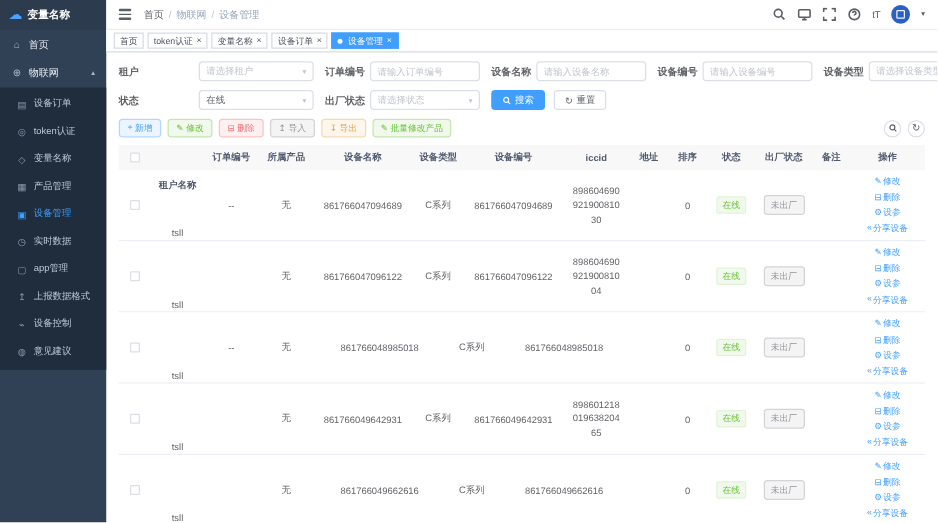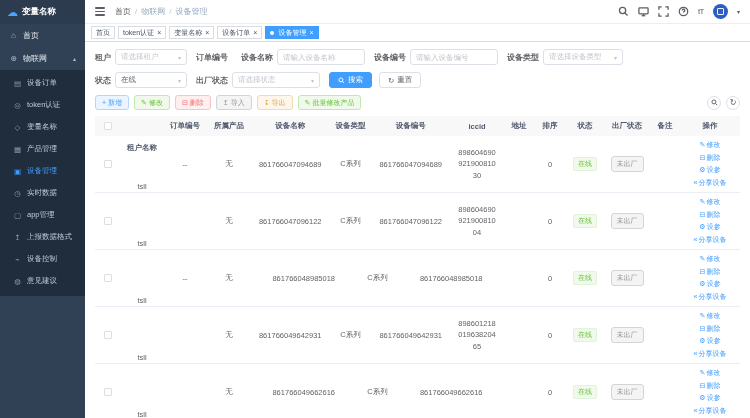--- a/index.html
+++ b/index.html
@@ -51,21 +51,21 @@
   .frow { display:flex; margin-bottom:7px; font-size:8px; color:#606266; }
   .fgroup { display:flex; align-items:center; margin-right:9px; }
   .f-label { font-weight:700; margin-right:4px; white-space:nowrap; }
   .f-select, .f-input { height:16px; border:1px solid #dcdfe6; border-radius:3px; background:#fff; display:flex; align-items:center; padding:0 5px; }
   .f-select { cursor:pointer; }
   .f-select .ph { color:#c0c4cc; font-size:7.5px; flex:1; white-space:nowrap; }
   .f-select .val { color:#606266; font-size:7.5px; flex:1; }
   .f-select .sc { color:#c0c4cc; font-size:6px; margin-left:3px; }
   .f-input input { border:none; outline:none; width:100%; font-size:7.5px; color:#606266; background:transparent; }
   .f-input input::placeholder { color:#c0c4cc; }
-  .w92{width:72px;} .w88{width:88px;} .w80{width:80px;}
+  .w92{width:92px;margin-left:44px;} .w88{width:88px;} .w80{width:80px;}
   .btn-search { height:16px; display:flex; align-items:center; gap:3px; padding:0 8px; background:#409eff; border:1px solid #409eff; border-radius:3px; color:#fff; font-size:7.5px; cursor:pointer; margin-right:7px; }
   .btn-search svg { width:7px; height:7px; stroke:#fff; fill:none; stroke-width:1.6; }
   .btn-reset { height:16px; display:flex; align-items:center; gap:3px; padding:0 8px; background:#fff; border:1px solid #dcdfe6; border-radius:3px; color:#606266; font-size:7.5px; cursor:pointer; }
 
   
   .toolbar { display:flex; align-items:center; gap:5px; margin:2px 0 6px; }
   .btn { height:15px; display:flex; align-items:center; gap:2px; padding:0 6px; font-size:7px; border-radius:3px; border:1px solid; cursor:pointer; white-space:nowrap; }
   .btn .g { font-size:7px; }
   .btn-primary { color:#409eff; background:#ecf5ff; border-color:#b3d8ff; }
   .btn-success { color:#67c23a; background:#f0f9eb; border-color:#c2e7b0; }
@@ -234,20 +234,23 @@
       <div class="frow">
         <div class="fgroup">
           <span class="f-label">租户</span>
           <div class="f-select w92">
             <span class="ph">请选择租户</span>
             <span class="sc">▾</span>
           </div>
         </div>
         <div class="fgroup">
           <span class="f-label">订单编号</span>
+          <div class="f-input w88">
+            <input placeholder="请输入订单编号" style="">
+          </div>
         </div>
         <div class="fgroup">
           <span class="f-label">设备名称</span>
           <div class="f-input w88">
             <input placeholder="请输入设备名称" style="">
           </div>
         </div>
         <div class="fgroup">
           <span class="f-label">设备编号</span>
           <div class="f-input w88">

